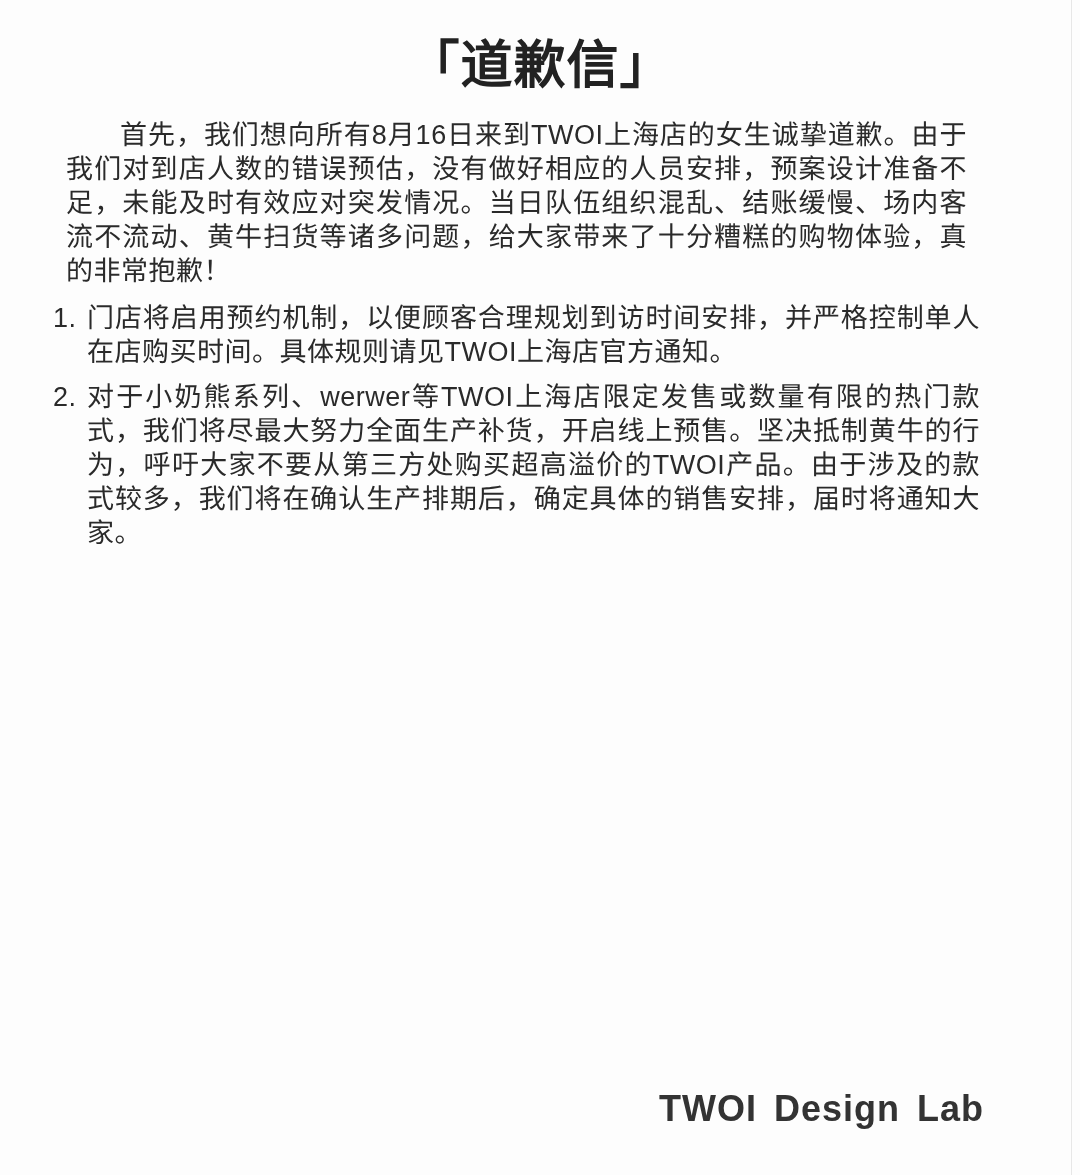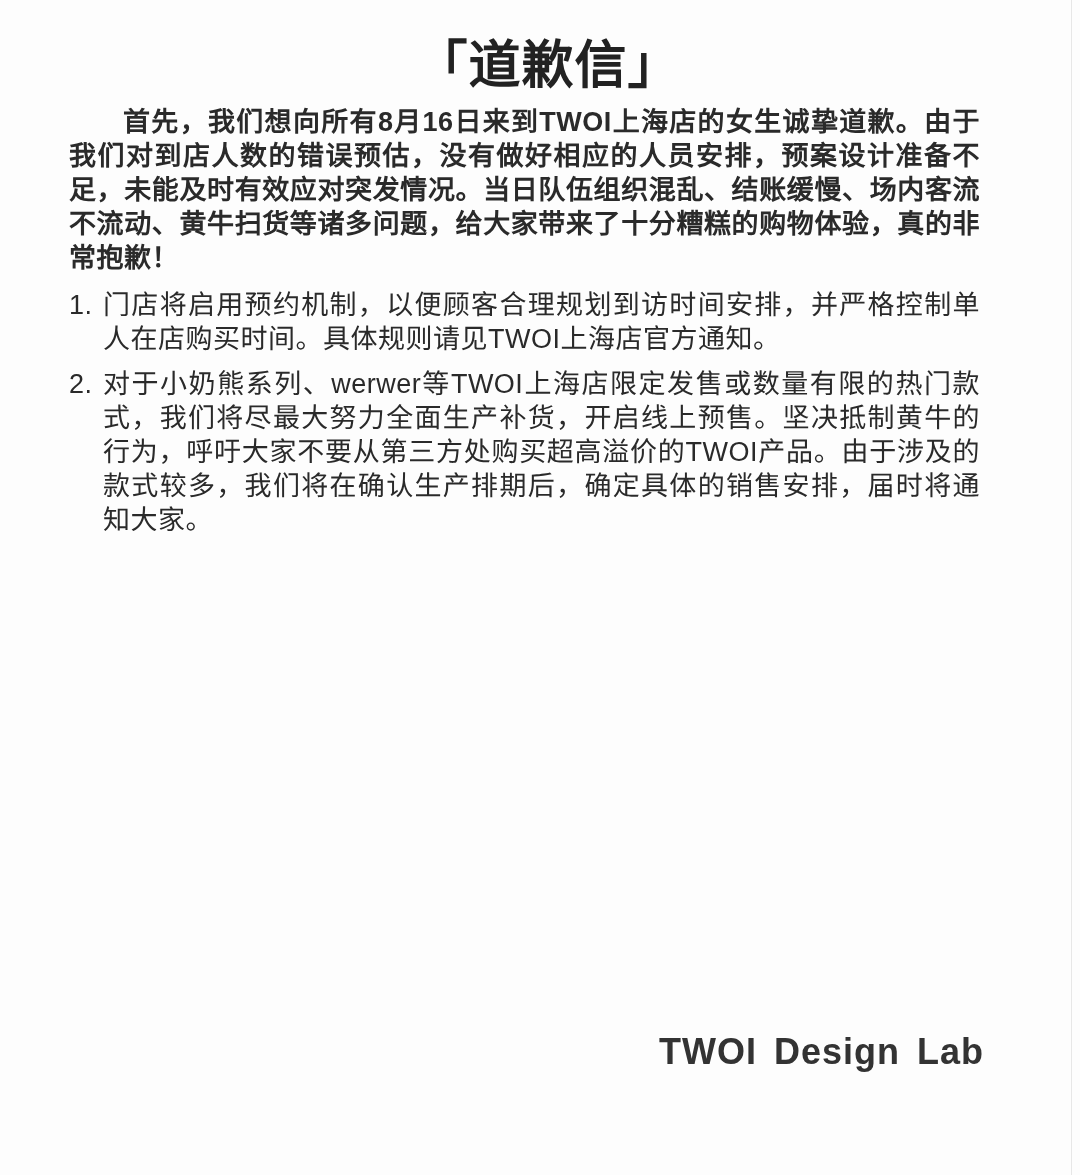--- a/index.html
+++ b/index.html
@@ -9,21 +9,20 @@
   }
   .page {
     position: relative;
     width: 1080px;
     height: 1175px;
     background: #fdfdfd;
     overflow: hidden;
     font-family: "Liberation Sans", "DejaVu Sans", sans-serif;
     color: #2a2a2a;
     box-sizing: border-box;
-    padding-left: 16px;
   }
   .page-edge-line {
     position: absolute;
     top: 0;
     left: 1071px;
     width: 1px;
     height: 1175px;
     background: #e7e7e7;
   }
   .doc-title {
@@ -39,23 +38,22 @@
     padding-left: 53px;
     padding-right: 100px;
   }
   .body-text {
     font-size: 27px;
     line-height: 34px;
     text-align: justify;
     letter-spacing: 0.5px;
   }
   p.para {
-    margin: 0;
+    margin: 13px;
     text-indent: 2em;
-    font-weight: bold;
   }
   .para-1 { margin-top: 148px; }
   .para-2 { margin-top: 74px; }
   .para-intro { margin-top: 72px; }
   .num-list {
     margin-top: 13px;
   }
   .num-item {
     position: relative;
     padding-left: 34px;
@@ -64,21 +62,21 @@
   .num-item + .num-item { margin-top: 11px; }
   .num-marker {
     position: absolute;
     left: 0;
     top: 0;
     width: 30px;
     text-align: left;
   }
   .footer-brand {
     position: absolute;
-    top: 1031px;
+    top: 1088px;
     right: 96px;
     font-size: 36px;
     font-weight: 700;
     letter-spacing: 1px;
     word-spacing: 6px;
     color: #333333;
     font-family: "Liberation Sans", "DejaVu Sans", sans-serif;
   }
 </style>
 </head>

